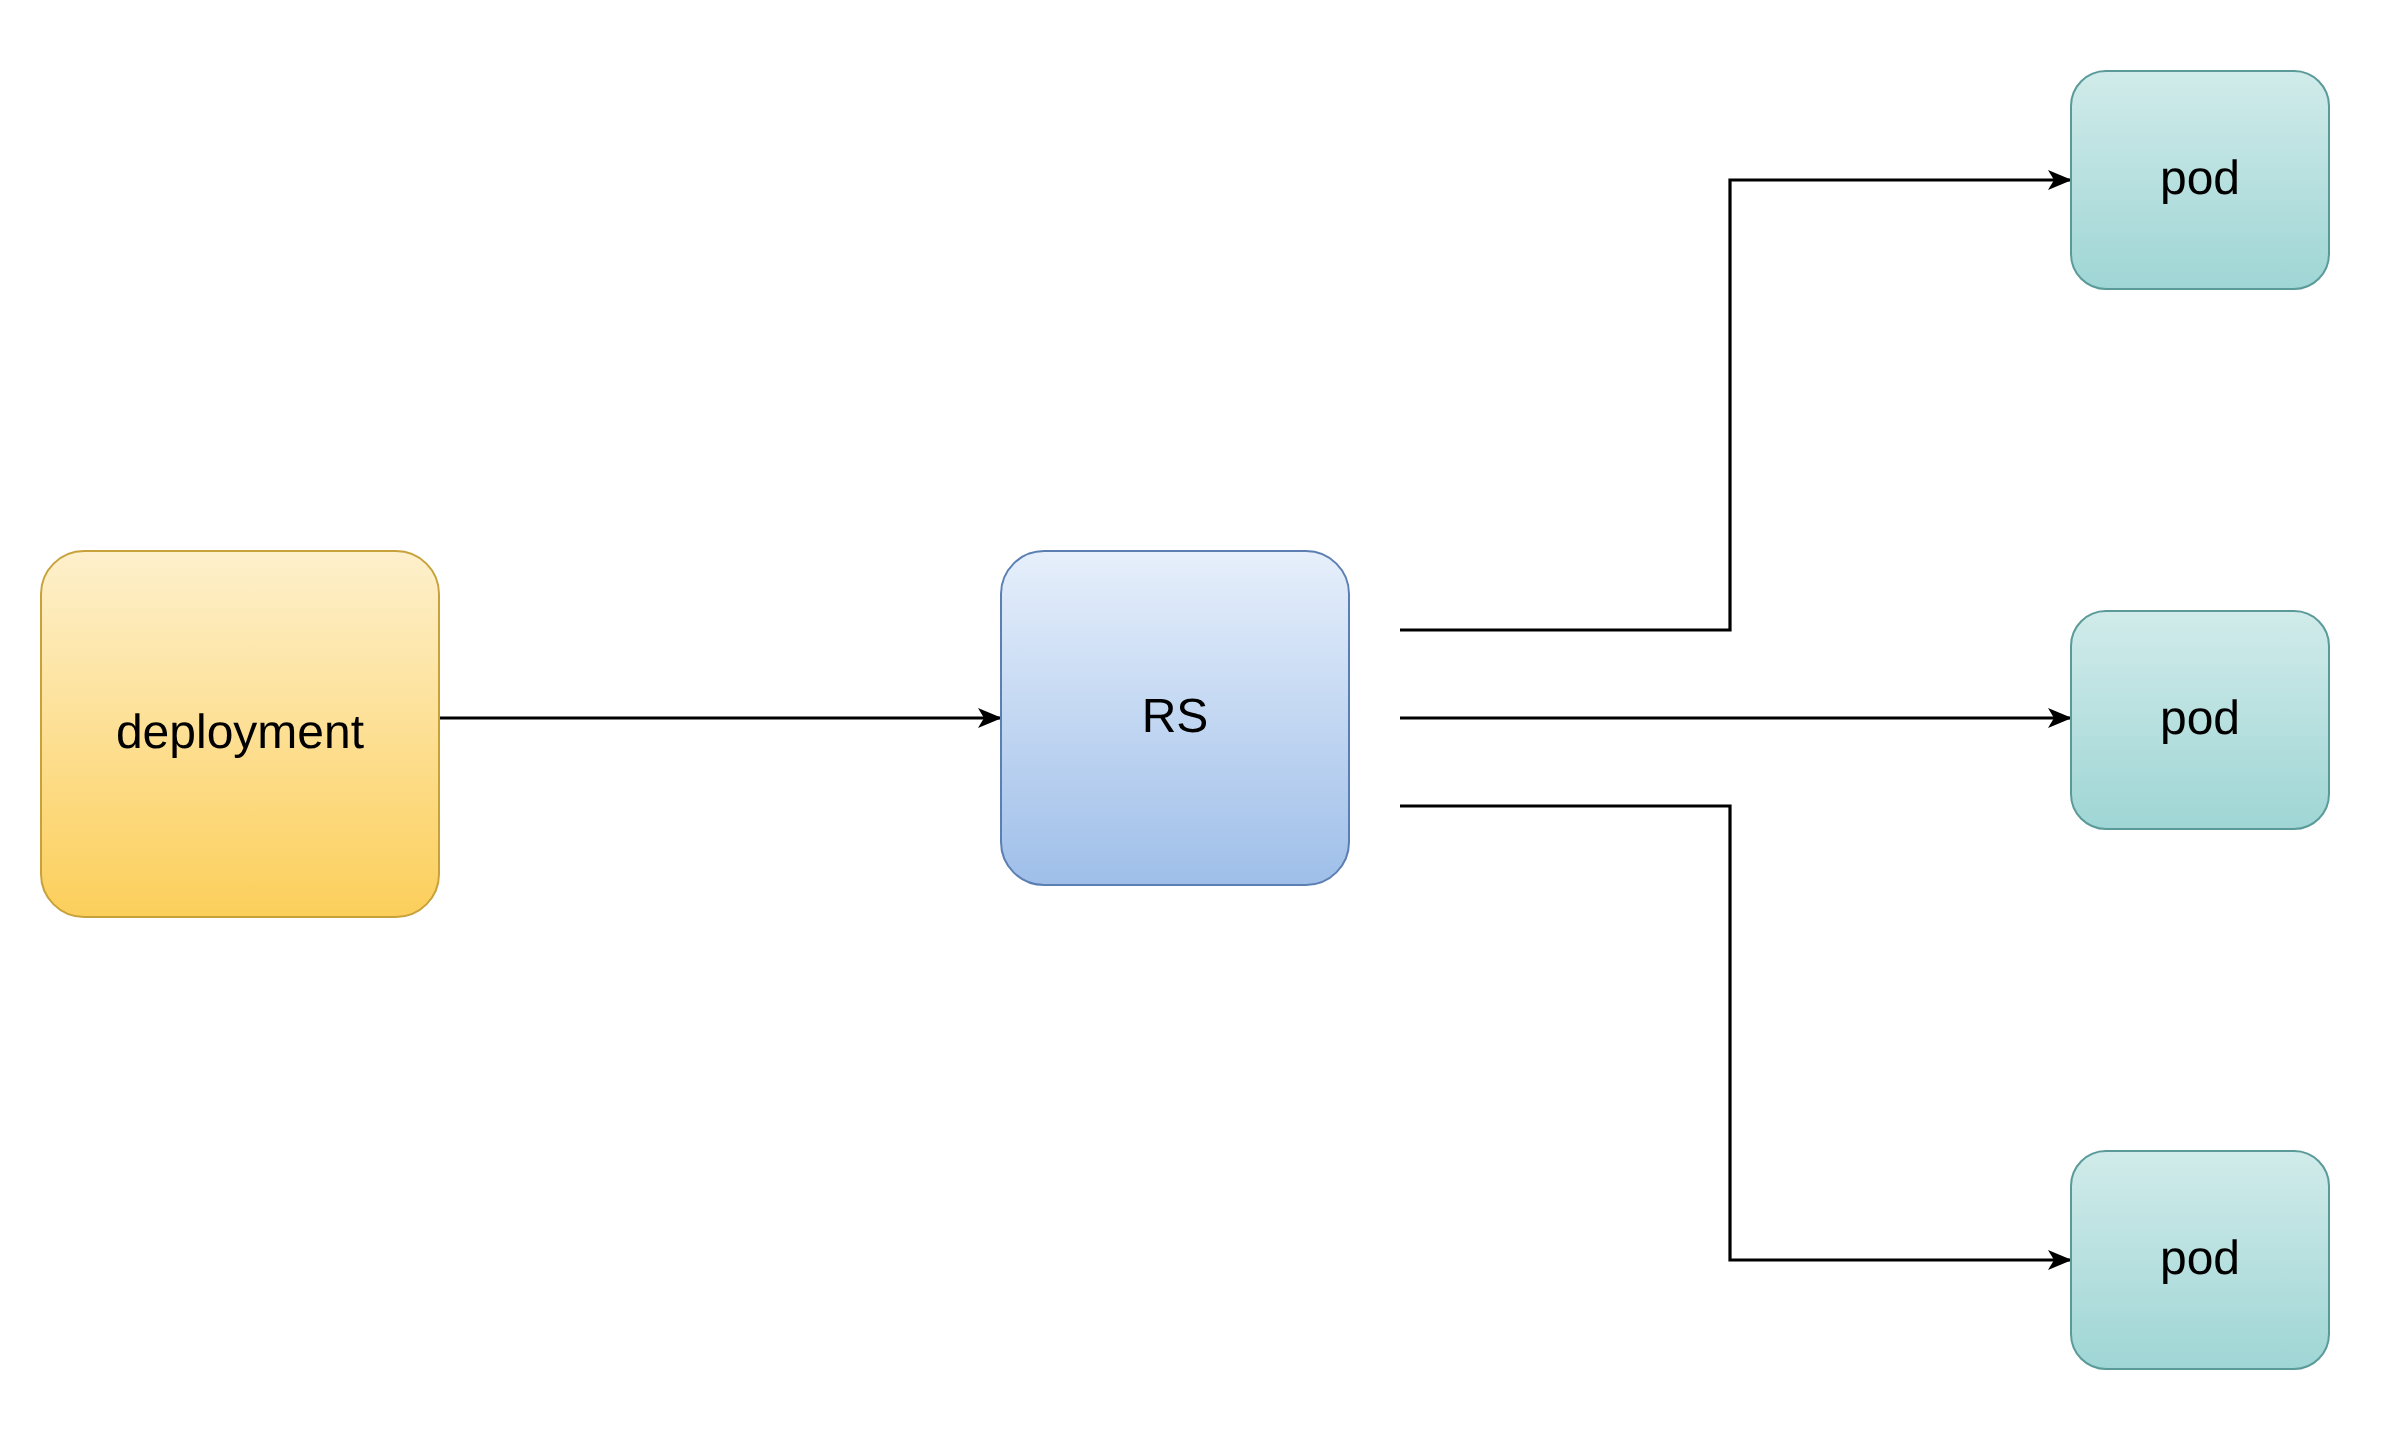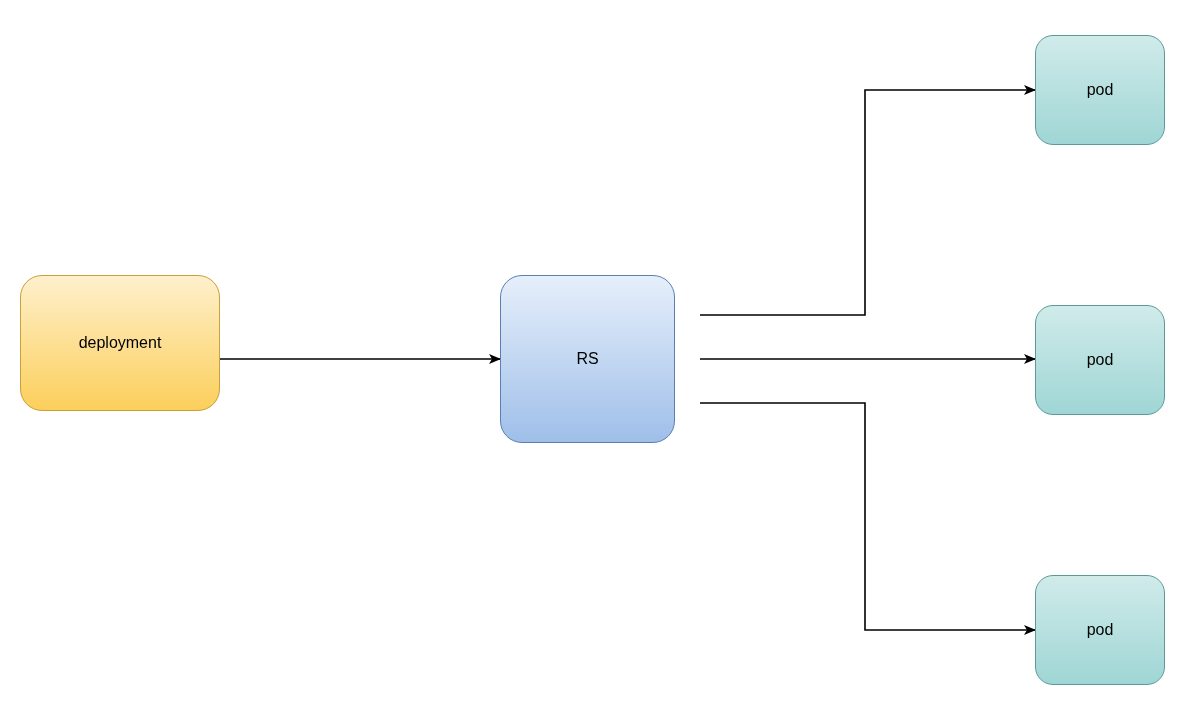--- a/index.html
+++ b/index.html
@@ -12,28 +12,28 @@
     position: relative;
     overflow: hidden;
   }
   .node {
     position: absolute;
     border: 1px solid;
     display: flex;
     align-items: center;
     justify-content: center;
     box-sizing: border-box;
-    font-size: 16px;
+    font-size: 24px;
     color: #000;
   }
   .deployment {
     left: 20px;
     top: 275px;
     width: 200px;
-    height: 136px;
+    height: 184px;
     border-radius: 22px;
     border-color: #c7a13a;
     background: linear-gradient(to bottom, #fef0cc 0%, #fccf5b 100%);
   }
   .rs {
     left: 500px;
     top: 275px;
     width: 175px;
     height: 168px;
     border-radius: 22px;

